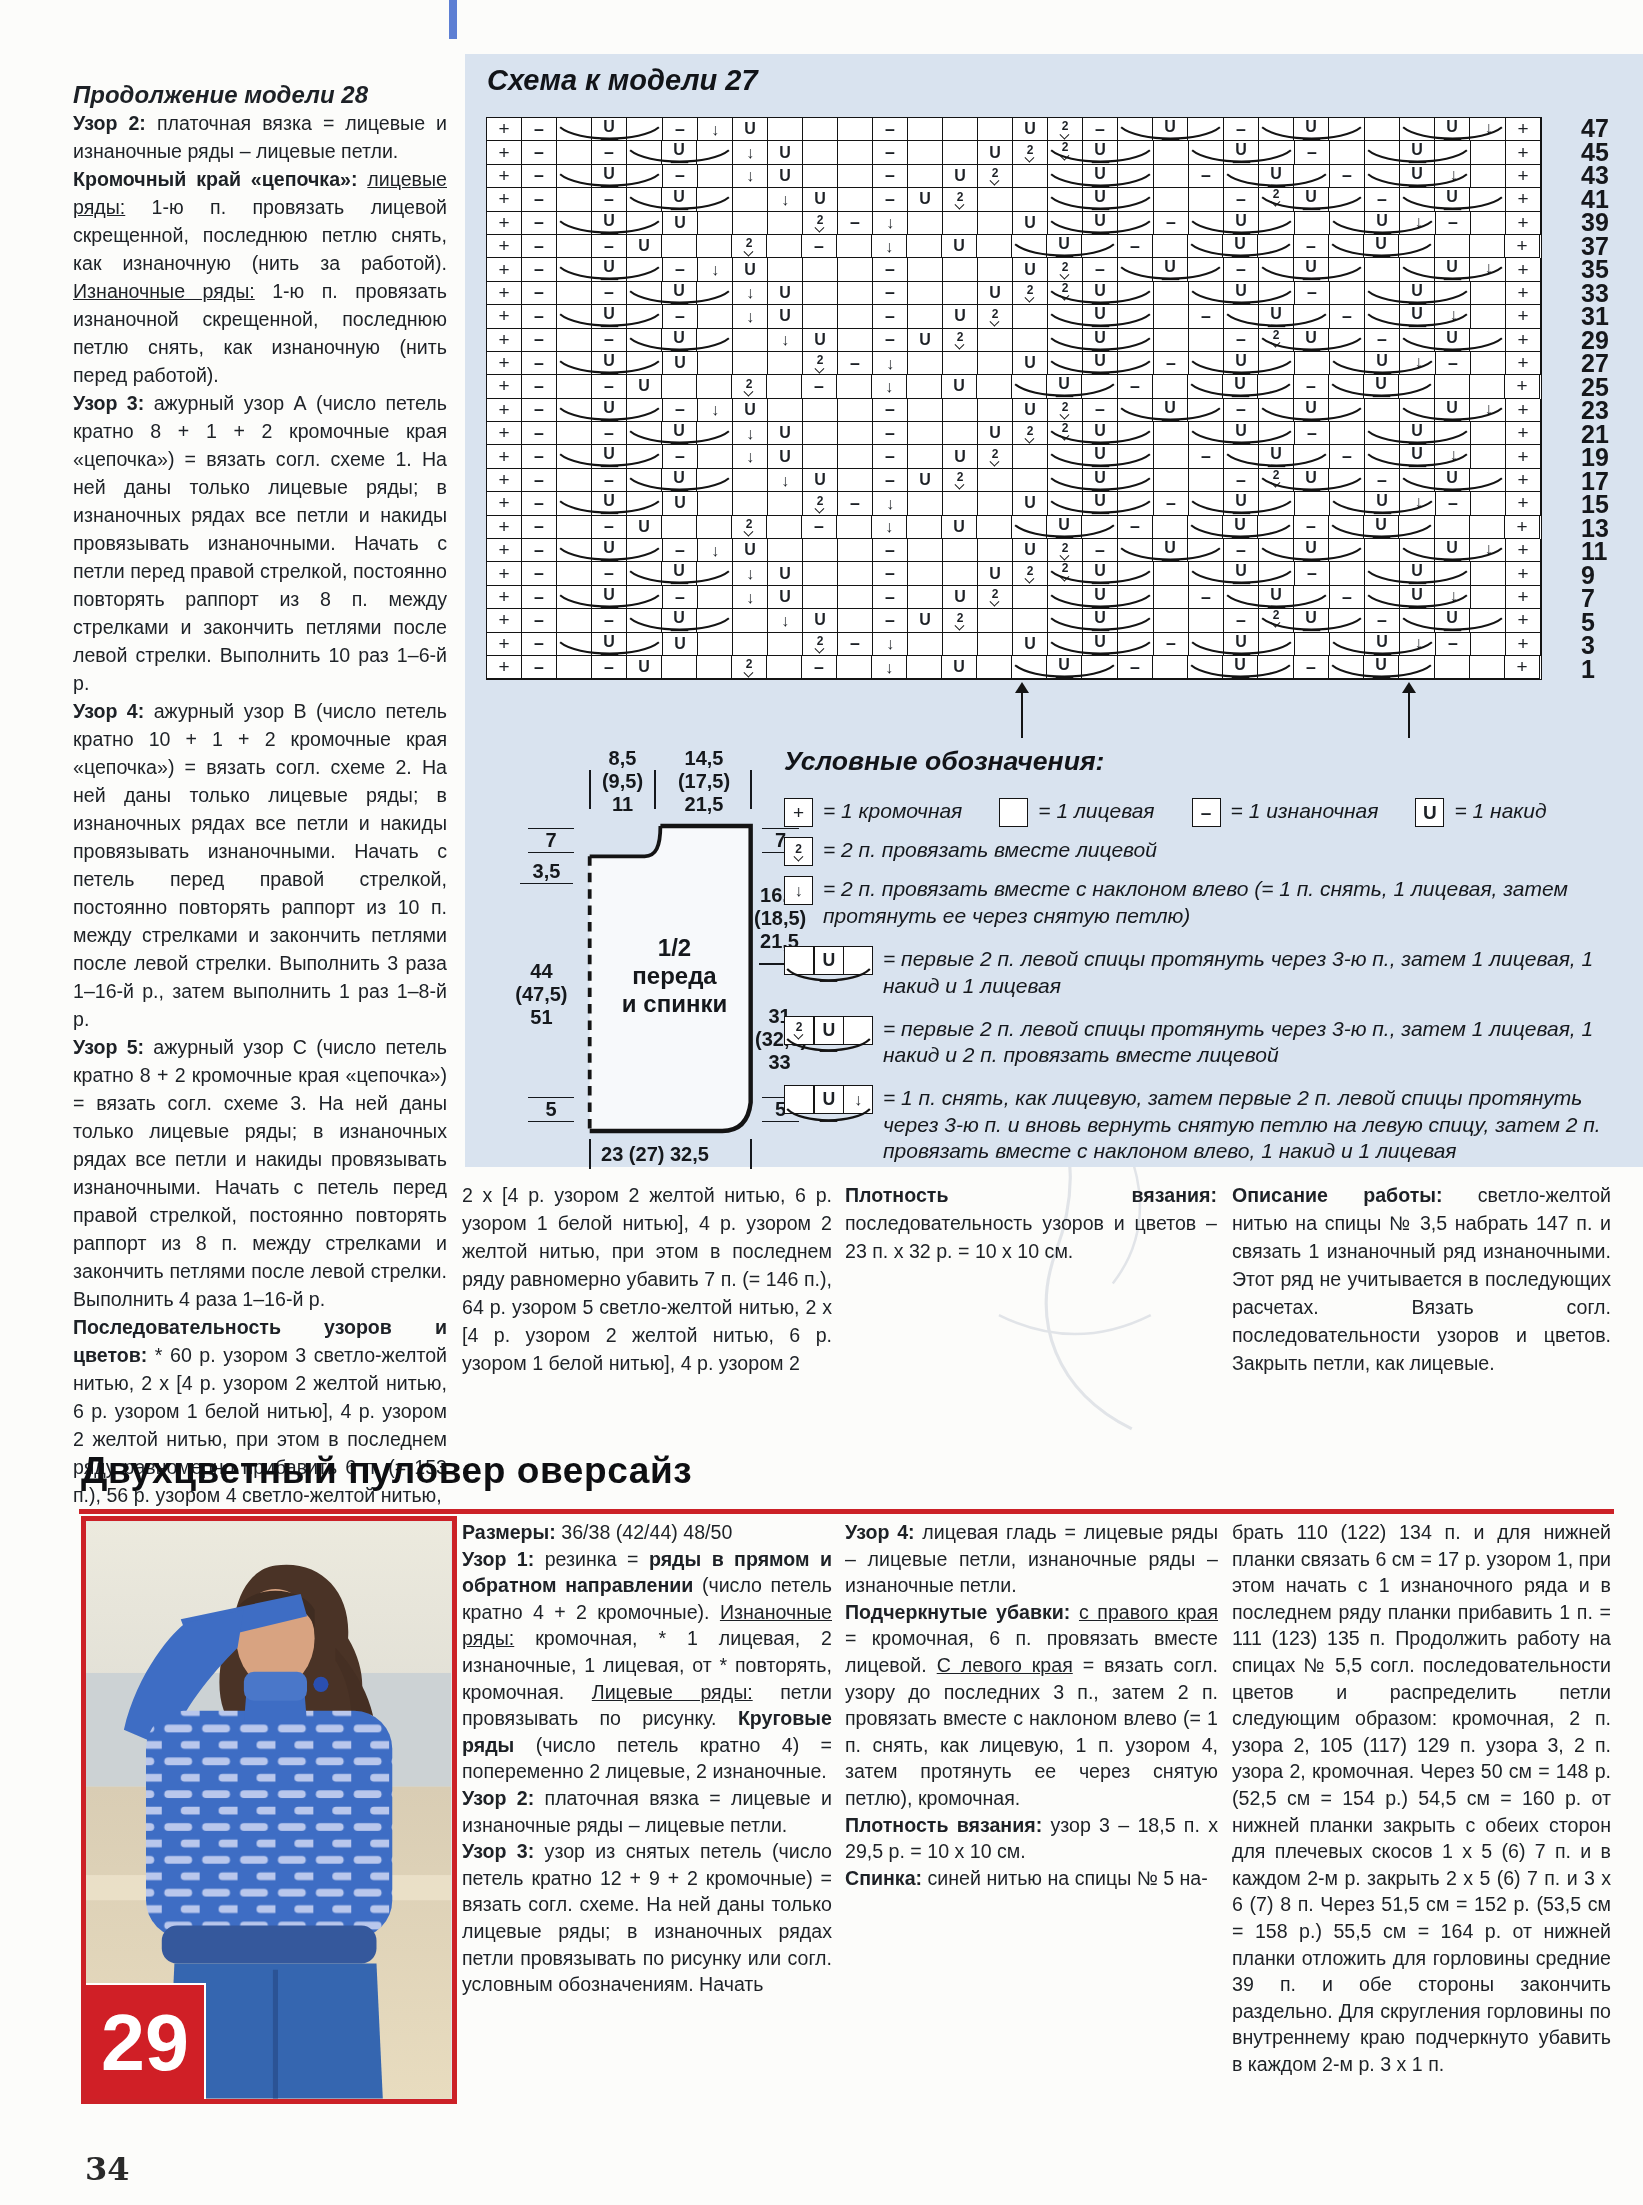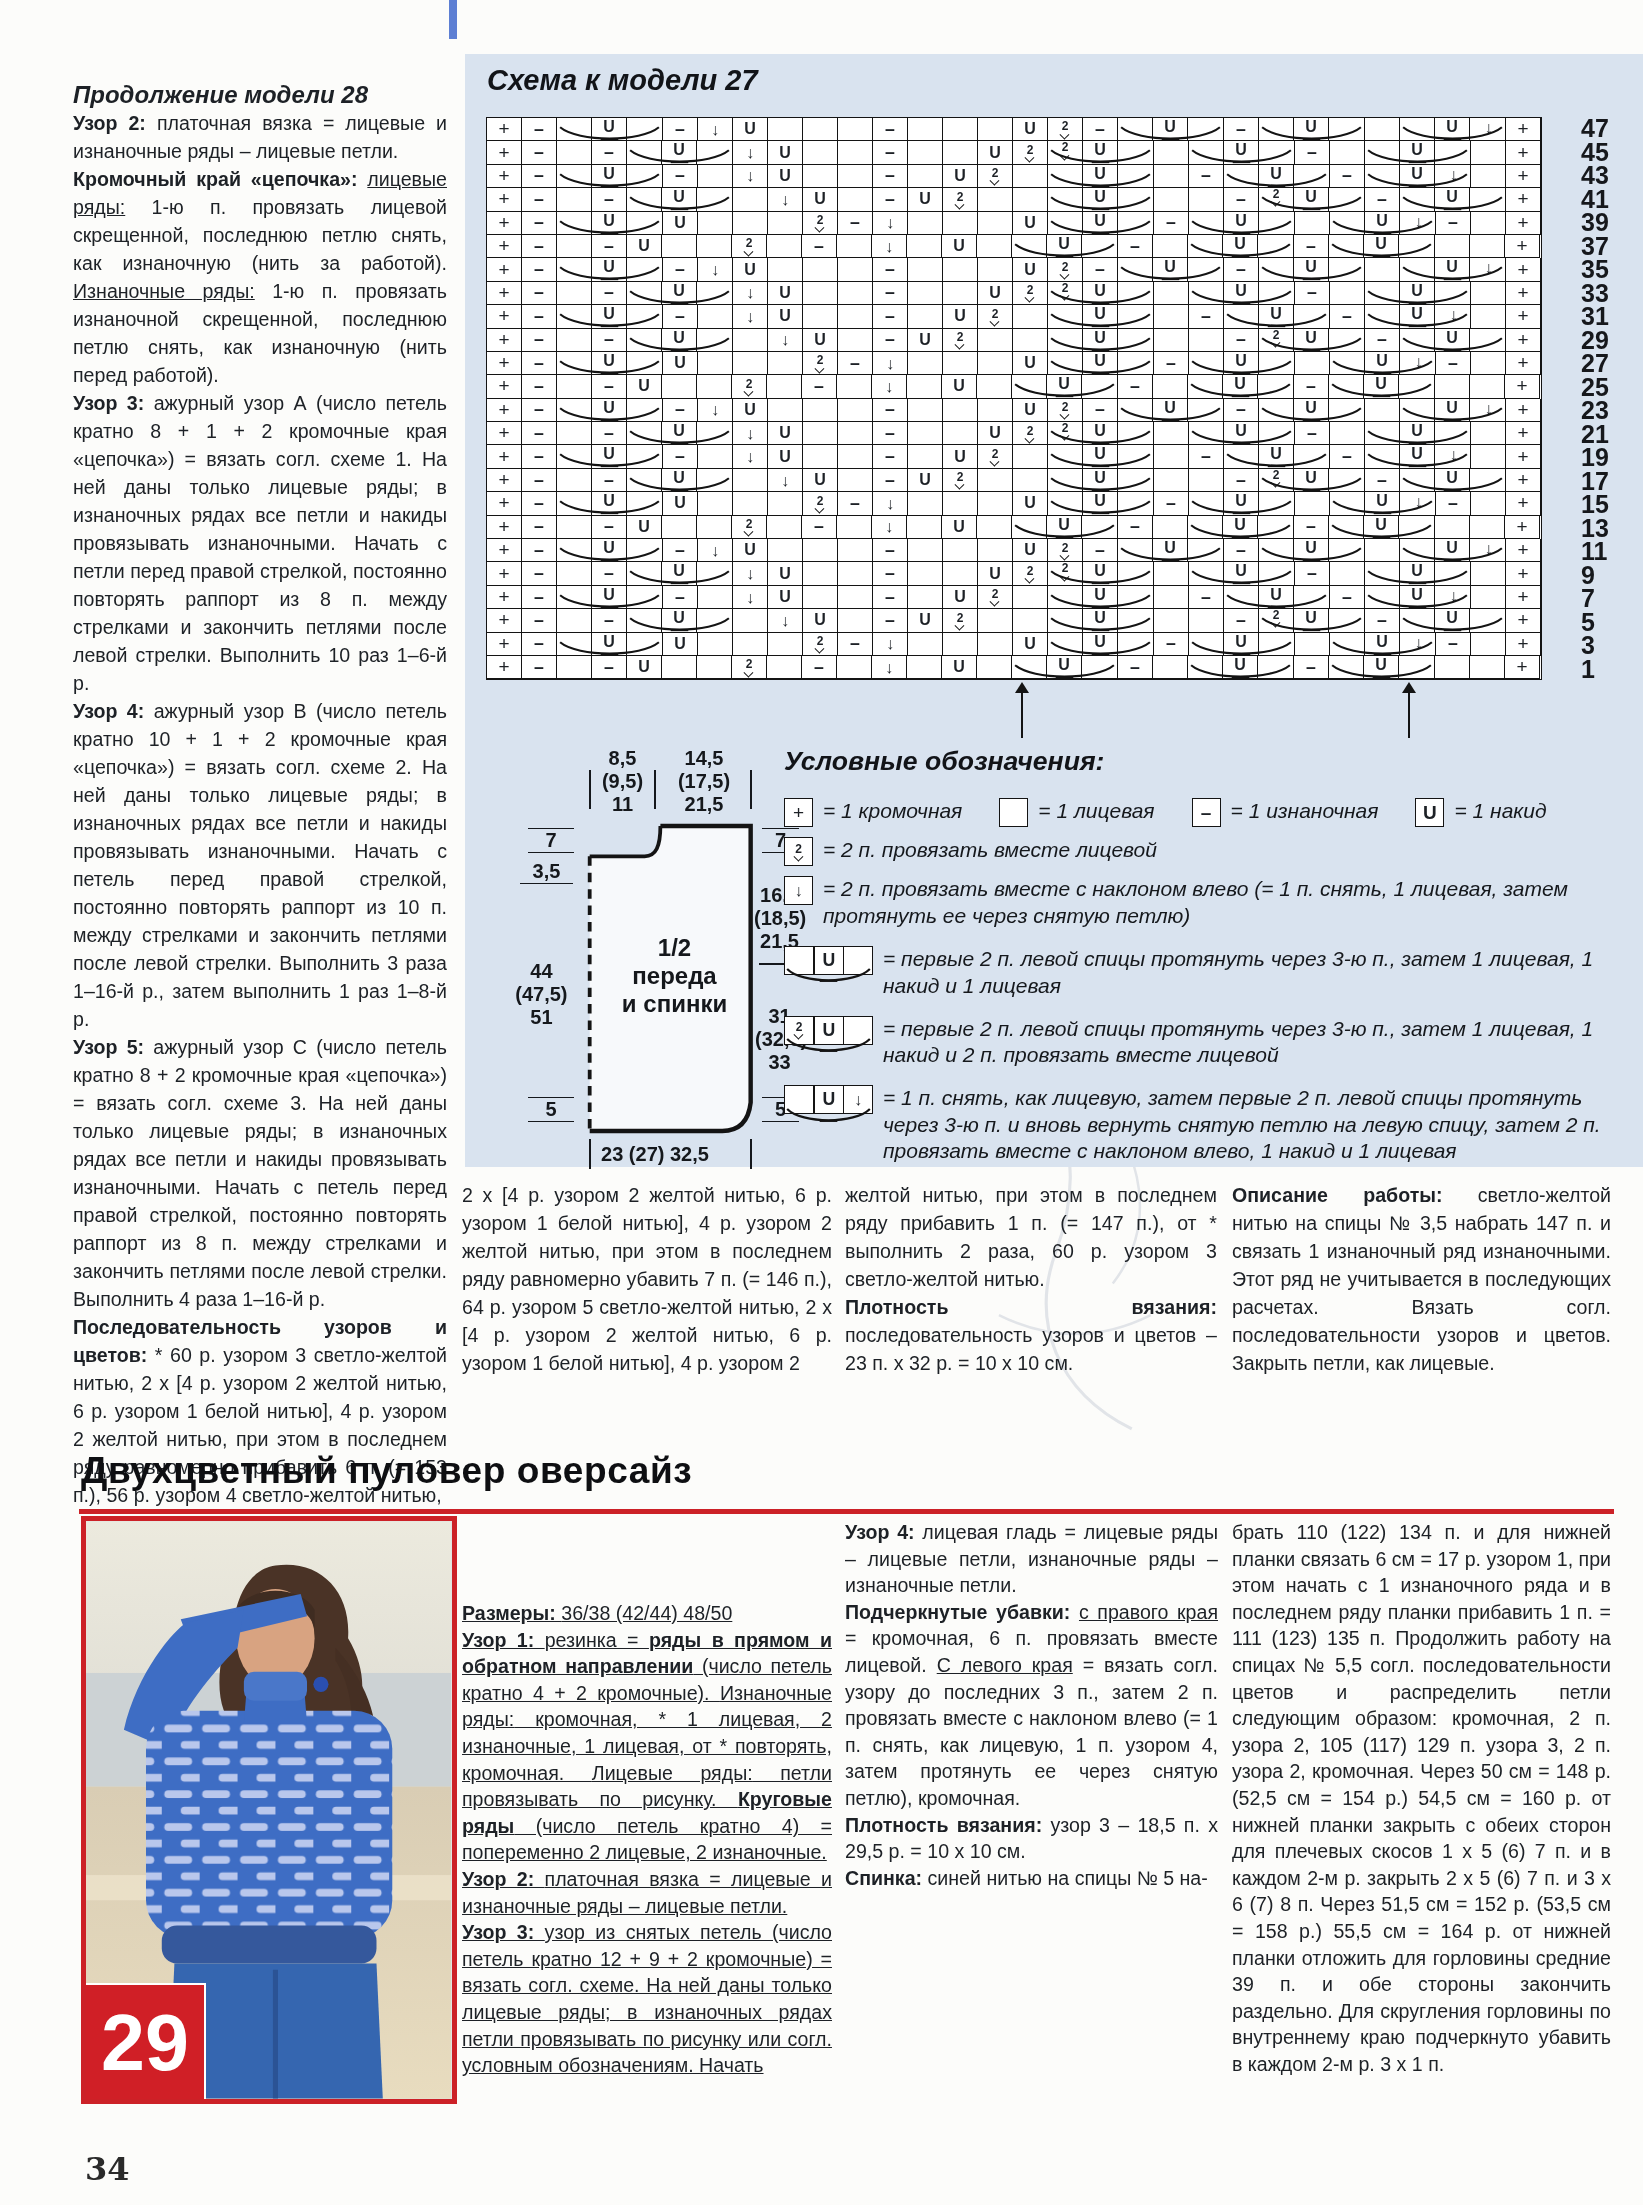--- a/index.html
+++ b/index.html
@@ -2431,21 +2431,20 @@
     <path d="M150,520 C230,560 310,560 390,520" fill="none" stroke="#ccd1da" stroke-width="4"></path>
   </svg>
 
   <div class="col" style="left:462px;top:1181px;width:370px;">
     <div>
         <p><span>2 х [4 р. узором 2 желтой нитью, 6 р. узором 1 белой нитью], 4 р. узором 2 желтой нитью, при этом в последнем ряду равномерно убавить 7 п. (= 146 п.), 64 р. узором 5 светло-желтой нитью, 2 х [4 р. узором 2 желтой нитью, 6 р. узором 1 белой нитью], 4 р. узором 2</span></p>
       </div>
   </div>
   <div class="col" style="left:845px;top:1181px;width:372px;">
     <div>
-        <p><span>желтой нитью, при этом в последнем ряду прибавить 1 п. (= 147 п.), от * выполнить 2 раза, 60 р. узором 3 светло-желтой нитью.</span></p>
         <p><span class="b">Плотность вязания: </span><span>последовательность узоров и цветов – 23 п. х 32 р. = 10 х 10 см.</span></p>
       </div>
   </div>
   <div class="col" style="left:1232px;top:1181px;width:379px;">
     <div>
         <p><span class="b">Описание работы: </span><span>светло-желтой нитью на спицы № 3,5 набрать 147 п. и связать 1 изнаночный ряд изнаночными. Этот ряд не учитывается в последующих расчетах. Вязать согл. последовательности узоров и цветов. Закрыть петли, как лицевые.</span></p>
       </div>
   </div>
 
   <div class="headline">Двухцветный пуловер оверсайз</div>
@@ -2484,21 +2483,21 @@
       <rect x="120" y="640" width="340" height="60" rx="24" fill="#35589c"></rect>
       <path d="M140,700 L460,700 L470,914 L130,914 Z" fill="#3566b0"></path>
       <line x1="300" y1="710" x2="300" y2="914" stroke="#2b5395" stroke-width="8"></line>
       <circle cx="372" cy="258" r="12" fill="#2a4fb0"></circle>
     </svg>
     <div class="badge">
       <span>29</span>
     </div>
   </div>
 
-  <div class="col" style="left:462px;top:1600px;width:370px;line-height:26.6px;text-decoration:underline;">
+  <div class="col" style="left:462px;top:1519px;width:370px;line-height:26.6px;">
     <div>
         <p><span class="b">Размеры: </span><span>36/38 (42/44) 48/50</span></p>
         <p><span class="b">Узор 1: </span><span>резинка = </span><span class="b">ряды в прямом и обратном направлении</span><span> (число петель кратно 4 + 2 кромочные). </span><span class="u">Изнаночные ряды:</span><span> кромочная, * 1 лицевая, 2 изнаночные, 1 лицевая, от * повторять, кромочная. </span><span class="u">Лицевые ряды:</span><span> петли провязывать по рисунку. </span><span class="b">Круговые ряды</span><span> (число петель кратно 4) = попеременно 2 лицевые, 2 изнаночные.</span></p>
         <p><span class="b">Узор 2: </span><span>платочная вязка = лицевые и изнаночные ряды – лицевые петли.</span></p>
         <p><span class="b">Узор 3: </span><span>узор из снятых петель (число петель кратно 12 + 9 + 2 кромочные) = вязать согл. схеме. На ней даны только лицевые ряды; в изнаночных рядах петли провязывать по рисунку или согл. условным обозначениям. Начать</span></p>
       </div>
   </div>
   <div class="col" style="left:845px;top:1519px;width:373px;line-height:26.6px;">
     <div>
         <p><span class="b">Узор 4: </span><span>лицевая гладь = лицевые ряды – лицевые петли, изнаночные ряды – изнаночные петли.</span></p>

